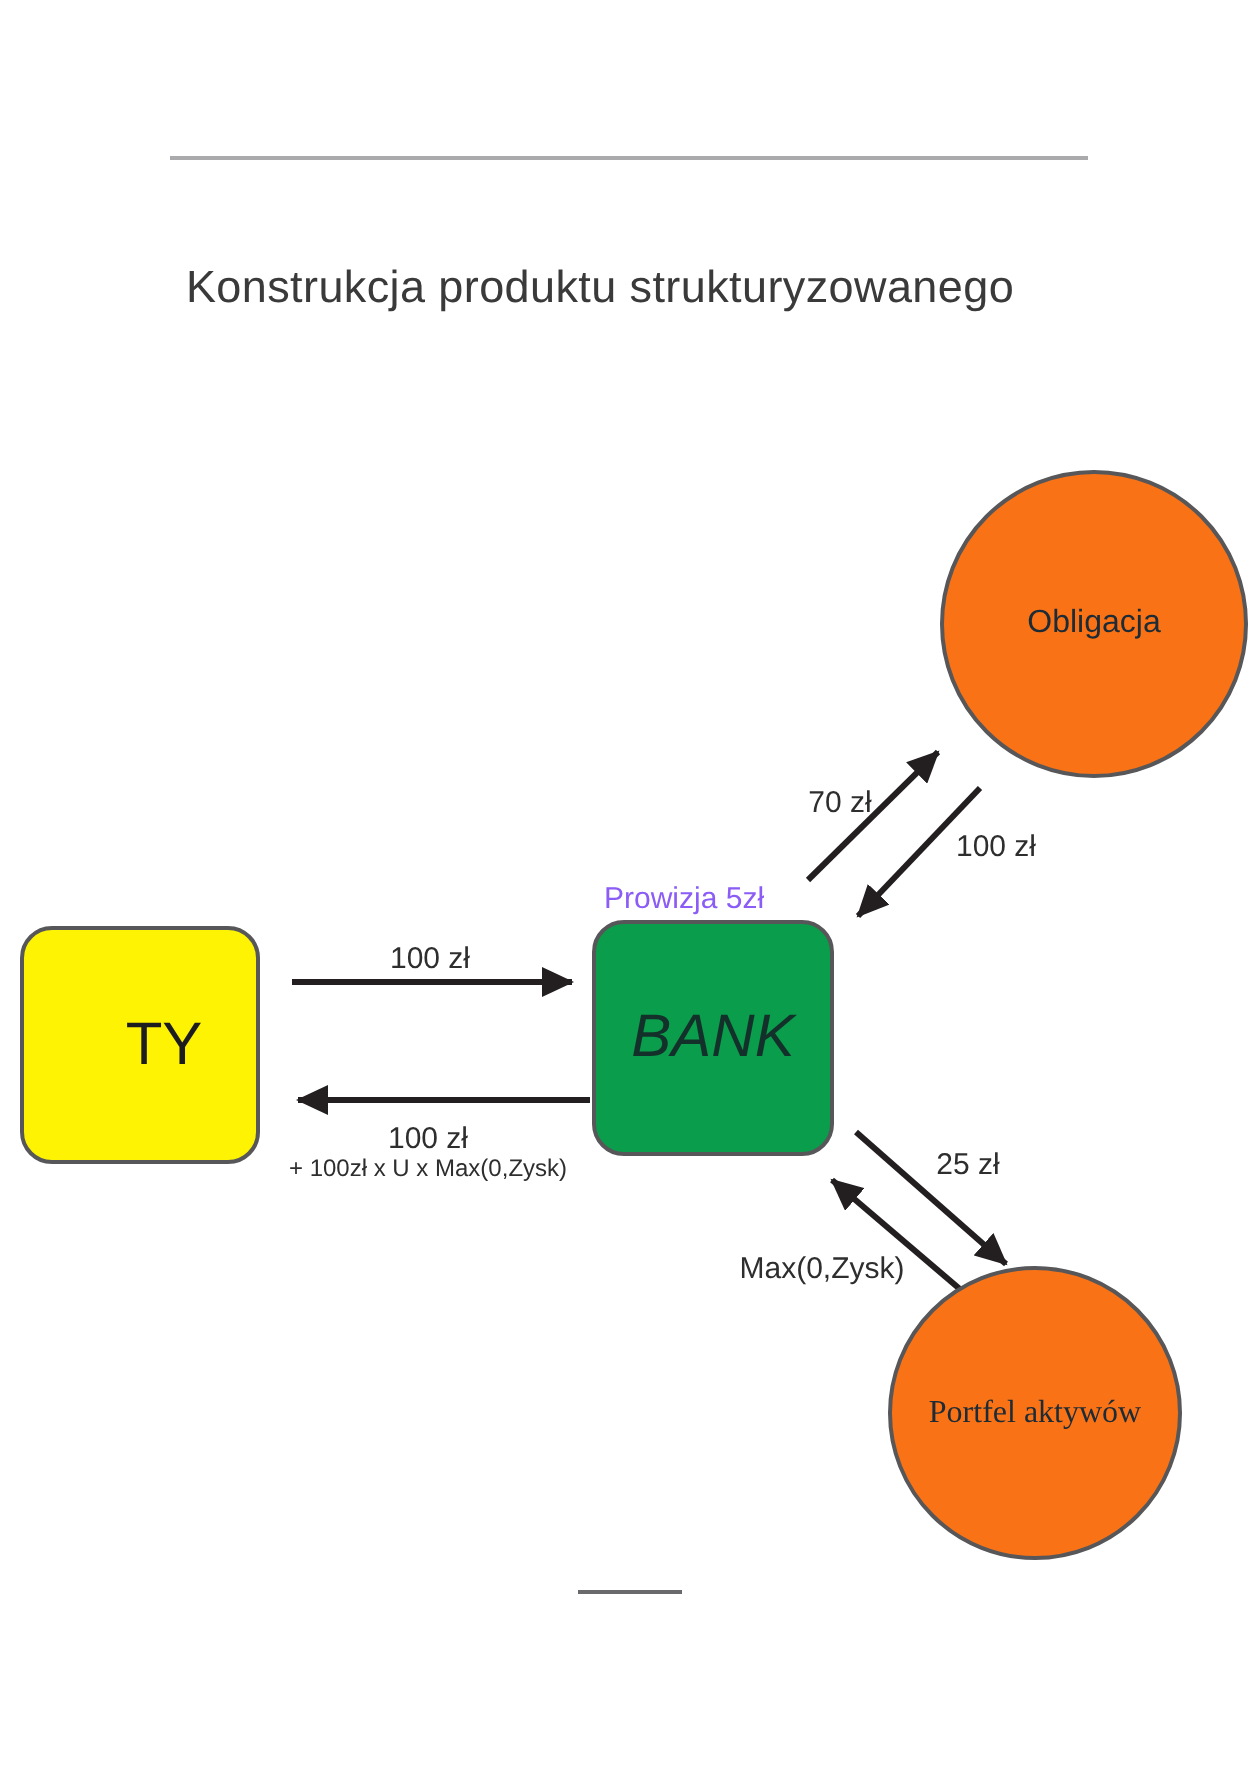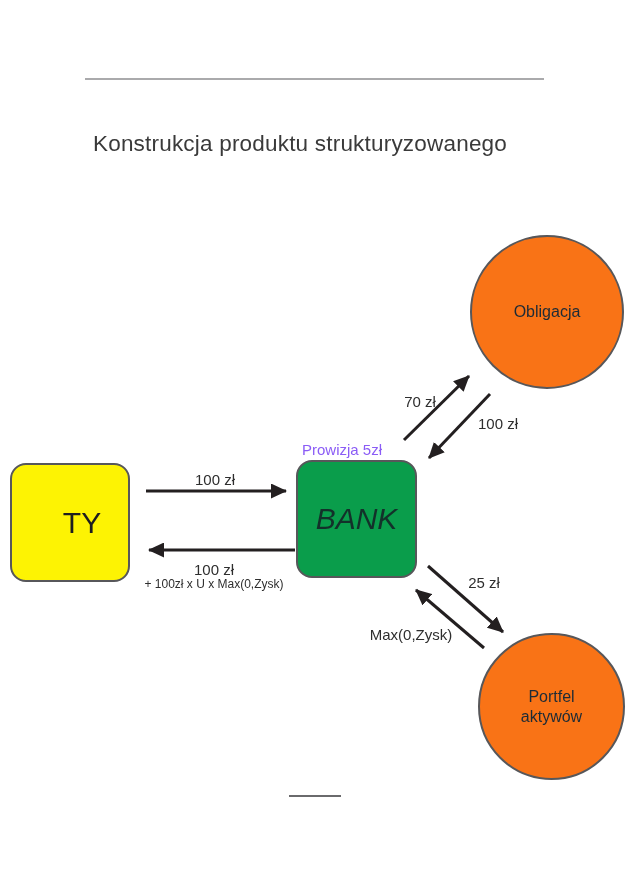--- a/index.html
+++ b/index.html
@@ -65,22 +65,22 @@
     background: #f97316;
     font-size: 16px;
     color: #1d2b36;
     line-height: 1.25;
   }
   .node-obligacja {
     left: 470px; top: 235px;
     width: 154px; height: 154px;
   }
   .node-portfel {
-    left: 478px; top: 633px;
-    width: 147px; height: 147px;
+    left: 444px; top: 633px;
+    width: 147px; height: 147px; font-family: Liberation Serif, serif;
   }
   .node-portfel .wrap { width: 112px; }
   .annotation-bank {
     position: absolute;
     left: 302px; top: 441px;
     font-size: 15px;
     color: #8b5cf6;
   }
   .flow-label {
     position: absolute;

